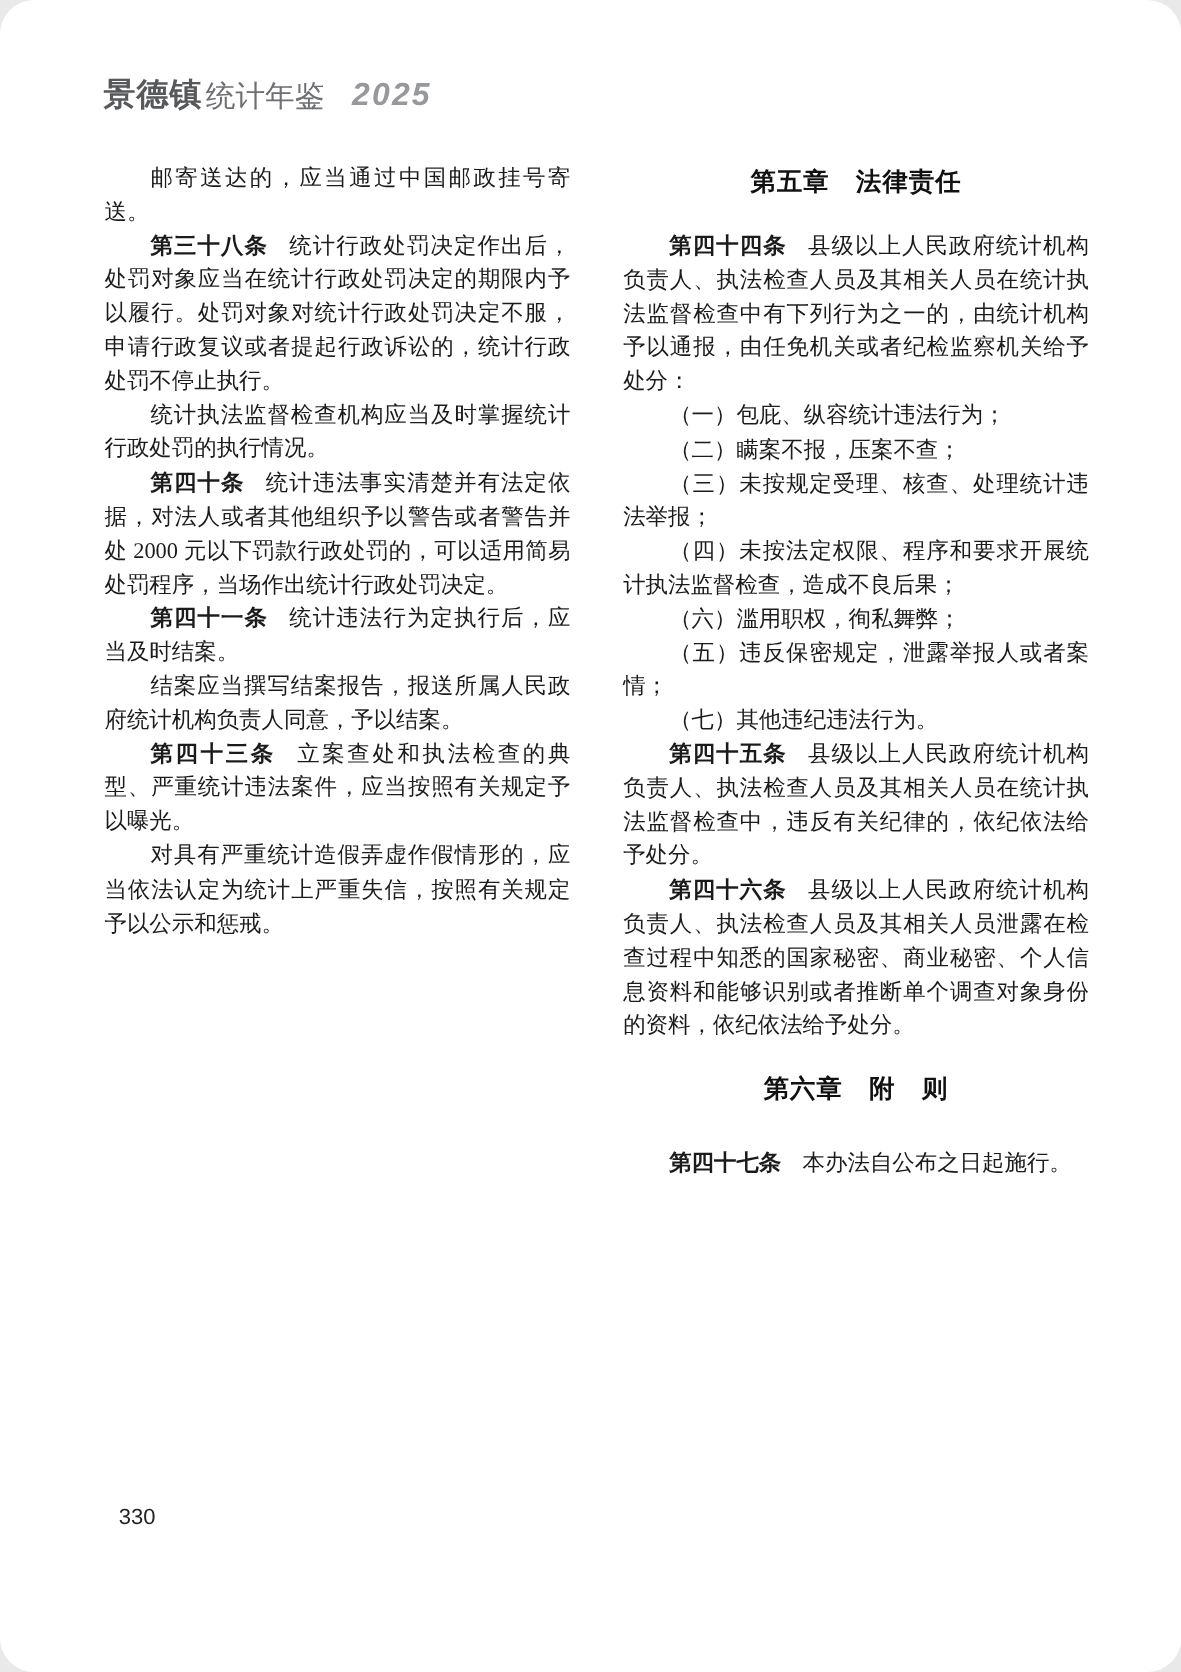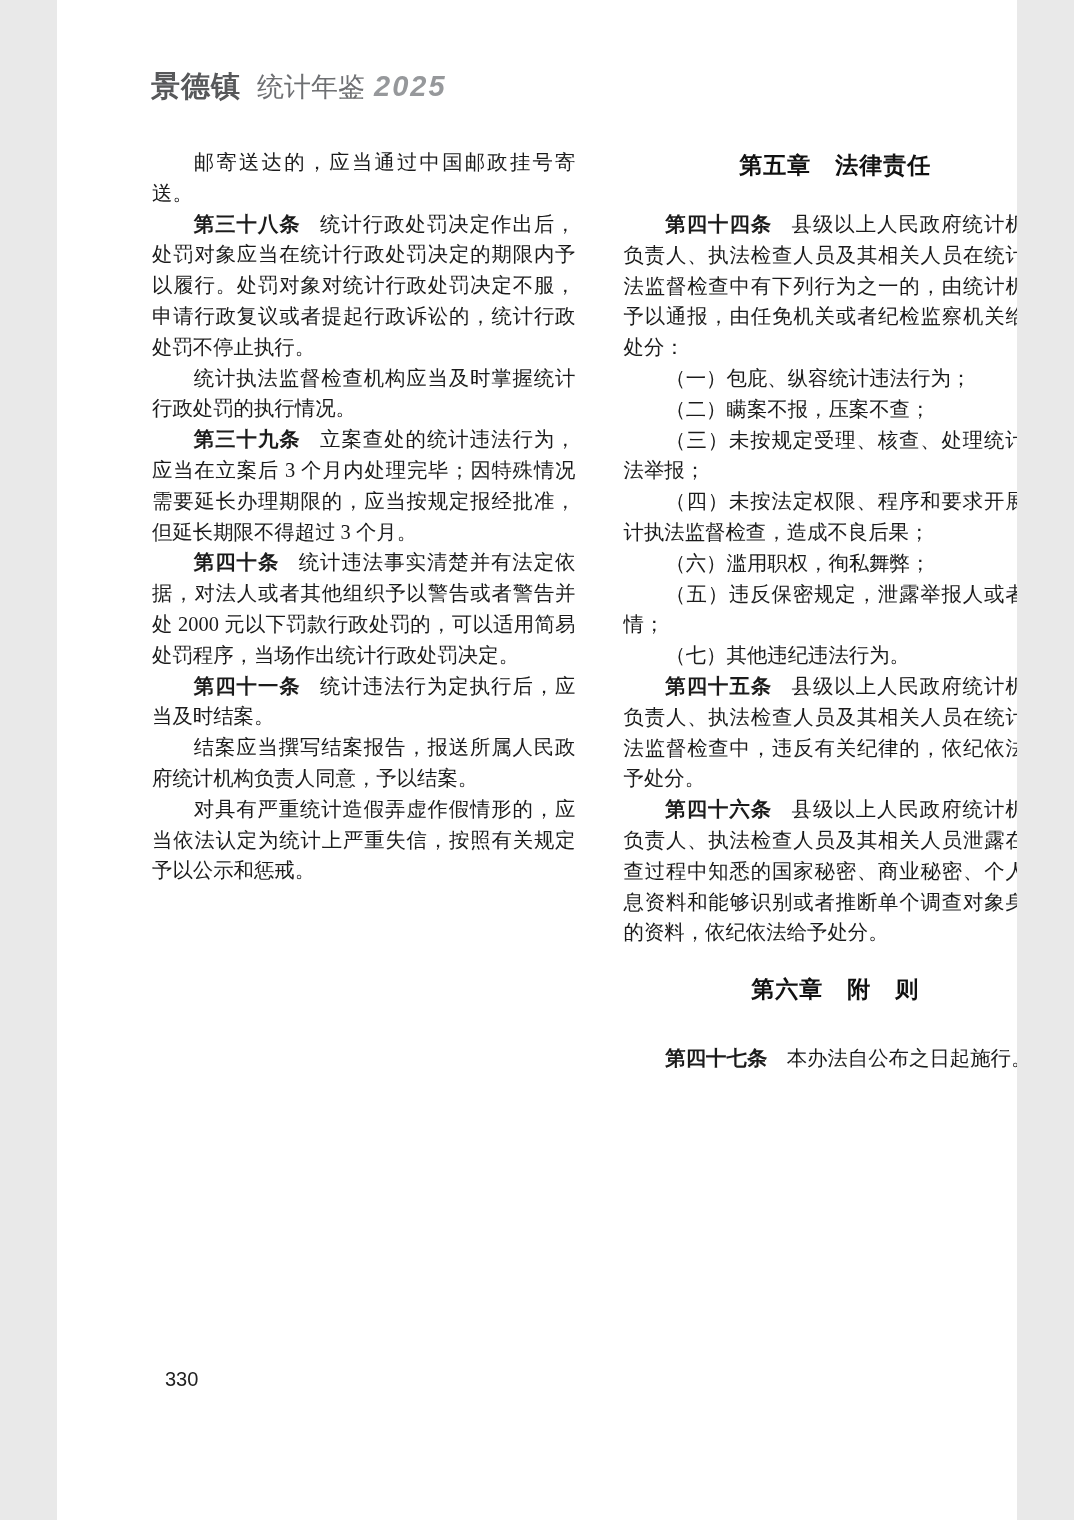--- a/index.html
+++ b/index.html
@@ -1,39 +1,40 @@
 <!DOCTYPE html>
 <html><head>
 <meta charset="utf-8">
 <style>
   * { box-sizing: border-box; }
   html, body { margin: 0; padding: 0; background: #e9e9e9; }
   .page {
     position: relative;
-    width: 960px;
+    width: 1074px;
     height: 1520px;
     margin: 0 auto;
     background: #ffffff;
     font-family: "Liberation Serif", "DejaVu Serif", serif;
     overflow: hidden;
+    border-radius: 31px;
   }
   
   .brand {
     position: absolute;
     left: 94px;
     top: 72px;
     display: flex;
     align-items: flex-end;
     line-height: 1;
     font-family: "Liberation Sans", "DejaVu Sans", sans-serif;
     white-space: nowrap;
   }
   .brand-bold   { font-size: 29px; font-weight: 800; color: #57585a; letter-spacing: 1px; }
-  .brand-reg    { font-size: 27px; font-weight: 500; color: #6e6f72; margin-left: 16px; text-align: center; }
-  .brand-year   { font-size: 29px; font-weight: 800; font-style: italic; color: #96989b; margin-left: 9px; letter-spacing: 2px; }
+  .brand-reg    { font-size: 27px; font-weight: 500; color: #6e6f72; margin-left: 3px; text-align: center; }
+  .brand-year   { font-size: 29px; font-weight: 800; font-style: italic; color: #96989b; margin-left: 25px; letter-spacing: 2px; }
   
   .columns {
     position: absolute;
     left: 95px;
     top: 147px;
     width: 895px;
     display: flex;
     gap: 48px;
   }
   .col { width: 430px; }
@@ -80,24 +81,24 @@
     <span class="brand-reg">统计年鉴</span>
     <span class="brand-year">2025</span>
   </div>
 
   <main class="columns">
 
     <section class="col">
       <p class="para"><span>邮寄送达的，应当通过中国邮政挂号寄送。</span></p>
       <p class="para"><b class="lead">第三十八条</b><span>统计行政处罚决定作出后，处罚对象应当在统计行政处罚决定的期限内予以履行。处罚对象对统计行政处罚决定不服，申请行政复议或者提起行政诉讼的，统计行政处罚不停止执行。</span></p>
       <p class="para"><span>统计执法监督检查机构应当及时掌握统计行政处罚的执行情况。</span></p>
-      <p class="para"><b class="lead">第三十九条</b><span>立案查处的统计违法行为，应当在立案后 3 个月内处理完毕；因特殊情况需要延长办理期限的，应当按规定报经批准，但延长期限不得超过 3 个月。</span></p>
       <p class="para"><b class="lead">第四十条</b><span>统计违法事实清楚并有法定依据，对法人或者其他组织予以警告或者警告并处 2000 元以下罚款行政处罚的，可以适用简易处罚程序，当场作出统计行政处罚决定。</span></p>
       <p class="para"><b class="lead">第四十一条</b><span>统计违法行为定执行后，应当及时结案。</span></p>
       <p class="para"><span>结案应当撰写结案报告，报送所属人民政府统计机构负责人同意，予以结案。</span></p>
+      <p class="para"><b class="lead">第四十三条</b><span>立案查处和执法检查的典型、严重统计违法案件，应当按照有关规定予以曝光。</span></p>
       <p class="para"><span>对具有严重统计造假弄虚作假情形的，应当依法认定为统计上严重失信，按照有关规定予以公示和惩戒。</span></p>
     </section>
 
     <section class="col">
       <h2 class="chapter chapter-five">第五章　法律责任</h2>
       <p class="para"><b class="lead">第四十四条</b><span>县级以上人民政府统计机构负责人、执法检查人员及其相关人员在统计执法监督检查中有下列行为之一的，由统计机构予以通报，由任免机关或者纪检监察机关给予处分：</span></p>
       <p class="para"><span>（一）包庇、纵容统计违法行为；</span></p>
       <p class="para"><span>（二）瞒案不报，压案不查；</span></p>
       <p class="para"><span>（三）未按规定受理、核查、处理统计违法举报；</span></p>
       <p class="para"><span>（四）未按法定权限、程序和要求开展统计执法监督检查，造成不良后果；</span></p>

